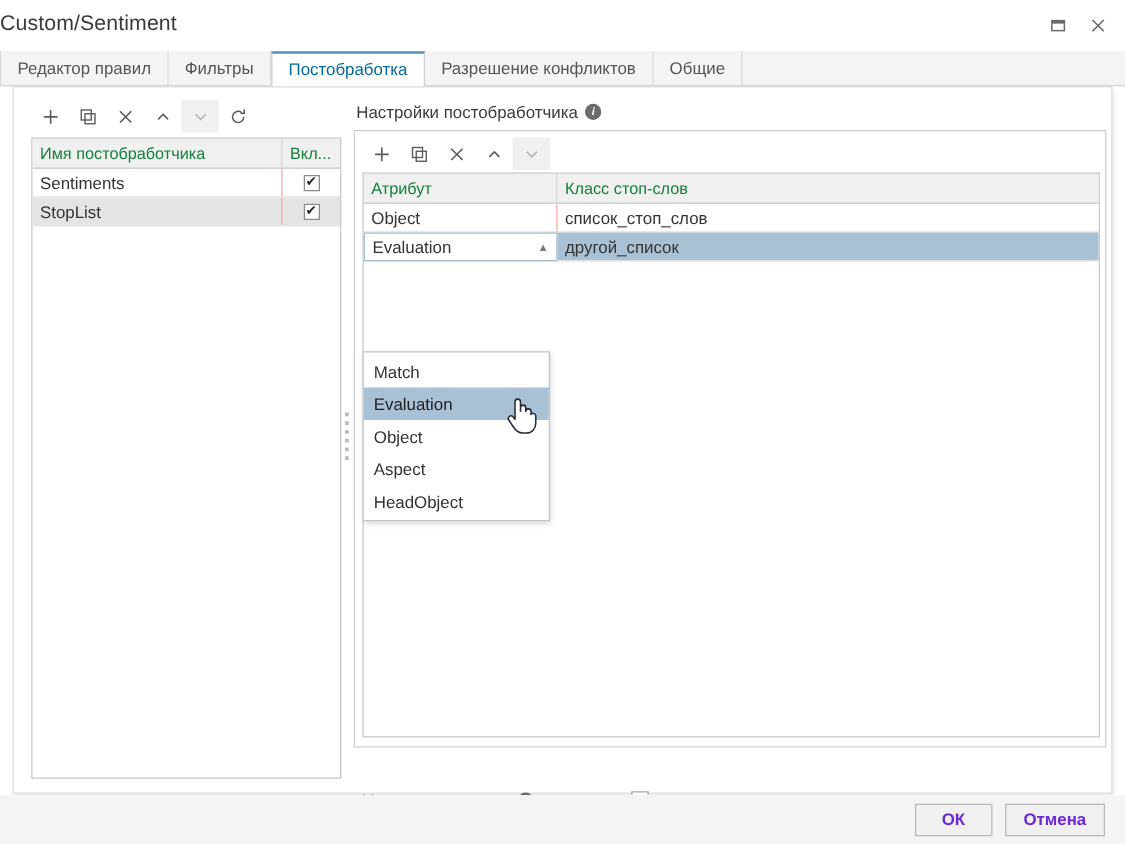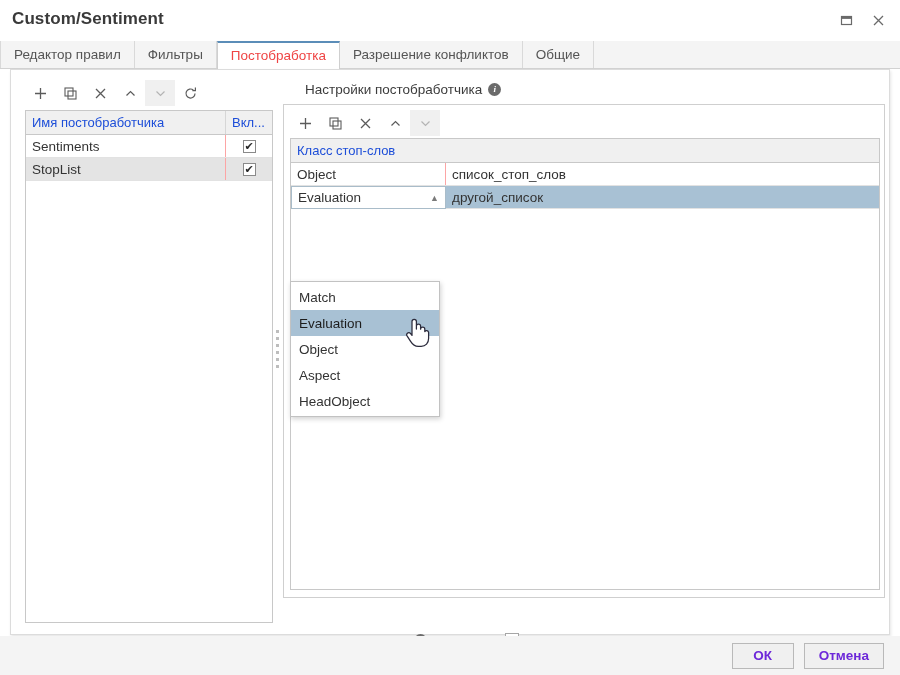--- a/index.html
+++ b/index.html
@@ -12,22 +12,22 @@
   }
 
   
   .window { position: relative; width: 900px; height: 675px; background: #ffffff; }
 
   .titlebar {
     position: absolute; left: 0; top: 0; width: 900px; height: 40px;
     background: #ffffff;
   }
   .title-text {
-    position: absolute; left: 12px; top: 9px;
-    font-size: 17px; color: #3a3a3a; letter-spacing: .1px; font-weight: bold;
+    position: absolute; left: 0; top: 9px;
+    font-size: 17px; color: #3a3a3a; letter-spacing: .1px;
   }
   .win-btns { position: absolute; right: 8px; top: 8px; display: flex; gap: 4px; }
   .win-btn {
     width: 28px; height: 24px; display: flex; align-items: center; justify-content: center;
     color: #6a6a6a; cursor: default;
   }
 
   
   .tabbar {
     position: absolute; left: 0; top: 41px; width: 900px; height: 28px;
@@ -41,21 +41,21 @@
     display: flex; align-items: center;
     font-size: 13.5px; color: #555;
     border-right: 1px solid #d9d9d9;
     background: #f4f4f4;
     cursor: default;
     white-space: nowrap;
   }
   .tab:first-child { border-left: 1px solid #d9d9d9; }
   .tab.active {
     background: #ffffff;
-    color: #ef4444;
+    color: #0369a1;
     border-top: 2px solid #5b8db8;
     border-left: 1px solid #cfcfcf;
     border-right: 1px solid #cfcfcf;
     margin-bottom: -1px;
     padding-bottom: 1px;
   }
 
   
   .content {
     position: absolute; left: 10px; top: 69px;
@@ -81,21 +81,21 @@
   .grid {
     position: absolute;
     border: 1px solid #c8c8c8;
     background: #fff;
     overflow: hidden;
   }
   .lp-grid { left: 5px; top: 32px; width: 248px; height: 513px; }
   .grid-head { display: flex; background: #f0f0f0; border-bottom: 1px solid #c8c8c8; height: 24px; }
   .gh-cell {
     display: flex; align-items: center;
-    padding: 0 6px; font-size: 13px; color: #1d4ed8;
+    padding: 0 6px; font-size: 13px; color: #15803d;
     border-right: 1px solid #d6d6d6;
     overflow: hidden; white-space: nowrap;
   }
   .gh-cell:last-child { border-right: none; }
   .grid-row { display: flex; height: 23px; border-bottom: 1px solid #e2e2e2; }
   .grid-row.sel-gray { background: #e4e4e4; }
   .grid-row.sel-blue { background: #a8c1d4; }
   .gc-cell {
     display: flex; align-items: center;
     padding: 0 6px; font-size: 13.5px; color: #333;
@@ -118,21 +118,21 @@
     cursor: col-resize;
   }
   .splitter .grip {
     position: absolute; left: 3px; top: 252px; width: 3px;
     display: flex; flex-direction: column; gap: 4px;
   }
   .splitter .grip i { display: block; width: 3px; height: 3px; background: #bdbdbd; }
 
   
   .right-panel { position: absolute; left: 272px; top: 8px; width: 600px; height: 545px; }
-  .rp-header { display: flex; align-items: center; gap: 6px; height: 22px; padding-left: 2px; margin-left: 20px; }
+  .rp-header { display: flex; align-items: center; gap: 6px; height: 22px; padding-left: 2px; }
   .rp-title { font-size: 13.5px; color: #3c3c3c; }
   .info-icon {
     width: 13px; height: 13px; border-radius: 50%;
     background: #6b6b6b; color: #fff;
     font-size: 9px; font-weight: bold; font-style: italic;
     display: flex; align-items: center; justify-content: center;
     line-height: 1; cursor: default;
     font-family: "Liberation Serif", serif;
   }
 
@@ -340,20 +340,21 @@
           </div>
           <div class="tb-btn dim">
             <svg width="15" height="15" viewBox="0 0 15 15">
               <path d="M3.5 5.5 L7.5 9.5 L11.5 5.5" stroke="#b4b4b4" stroke-width="1.2" fill="none"></path>
             </svg>
           </div>
         </div>
 
         <div class="grid rp-grid">
           <div class="grid-head">
+            <div class="gh-cell" style="width:155px">Атрибут</div>
             <div class="gh-cell" style="width:433px">Класс стоп-слов</div>
           </div>
 
           <div class="grid-row">
             <div class="gc-cell" style="width:155px">Object</div>
             <div class="gc-cell" style="width:433px">список_стоп_слов</div>
           </div>
 
           <div class="grid-row sel-blue">
             <div style="width:155px">

